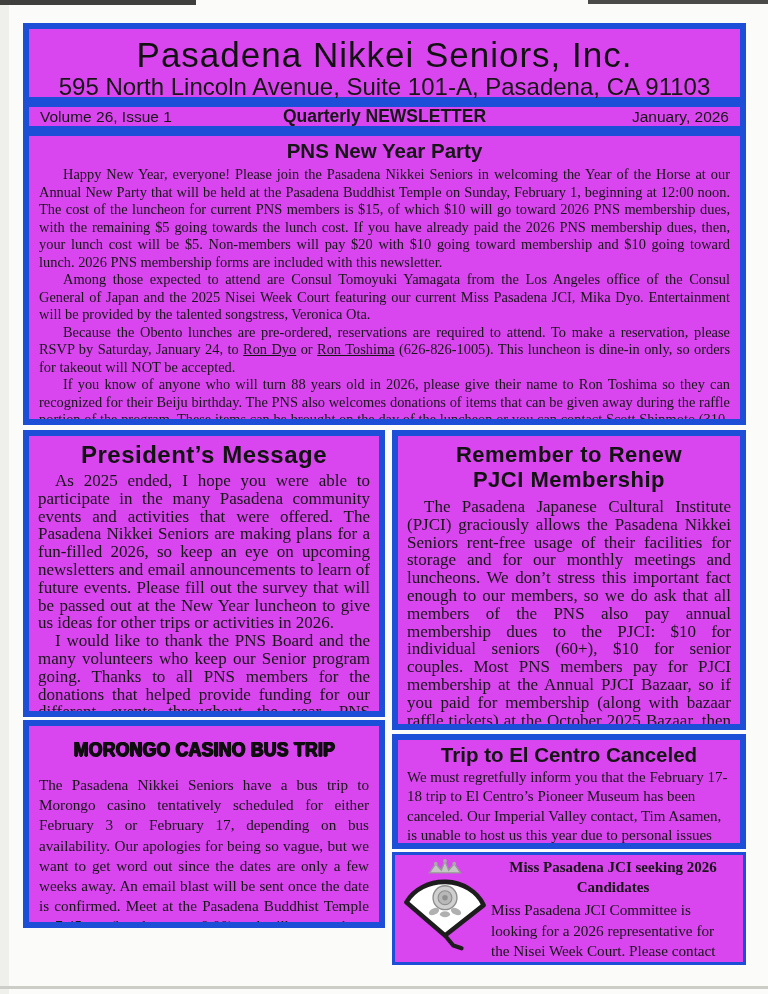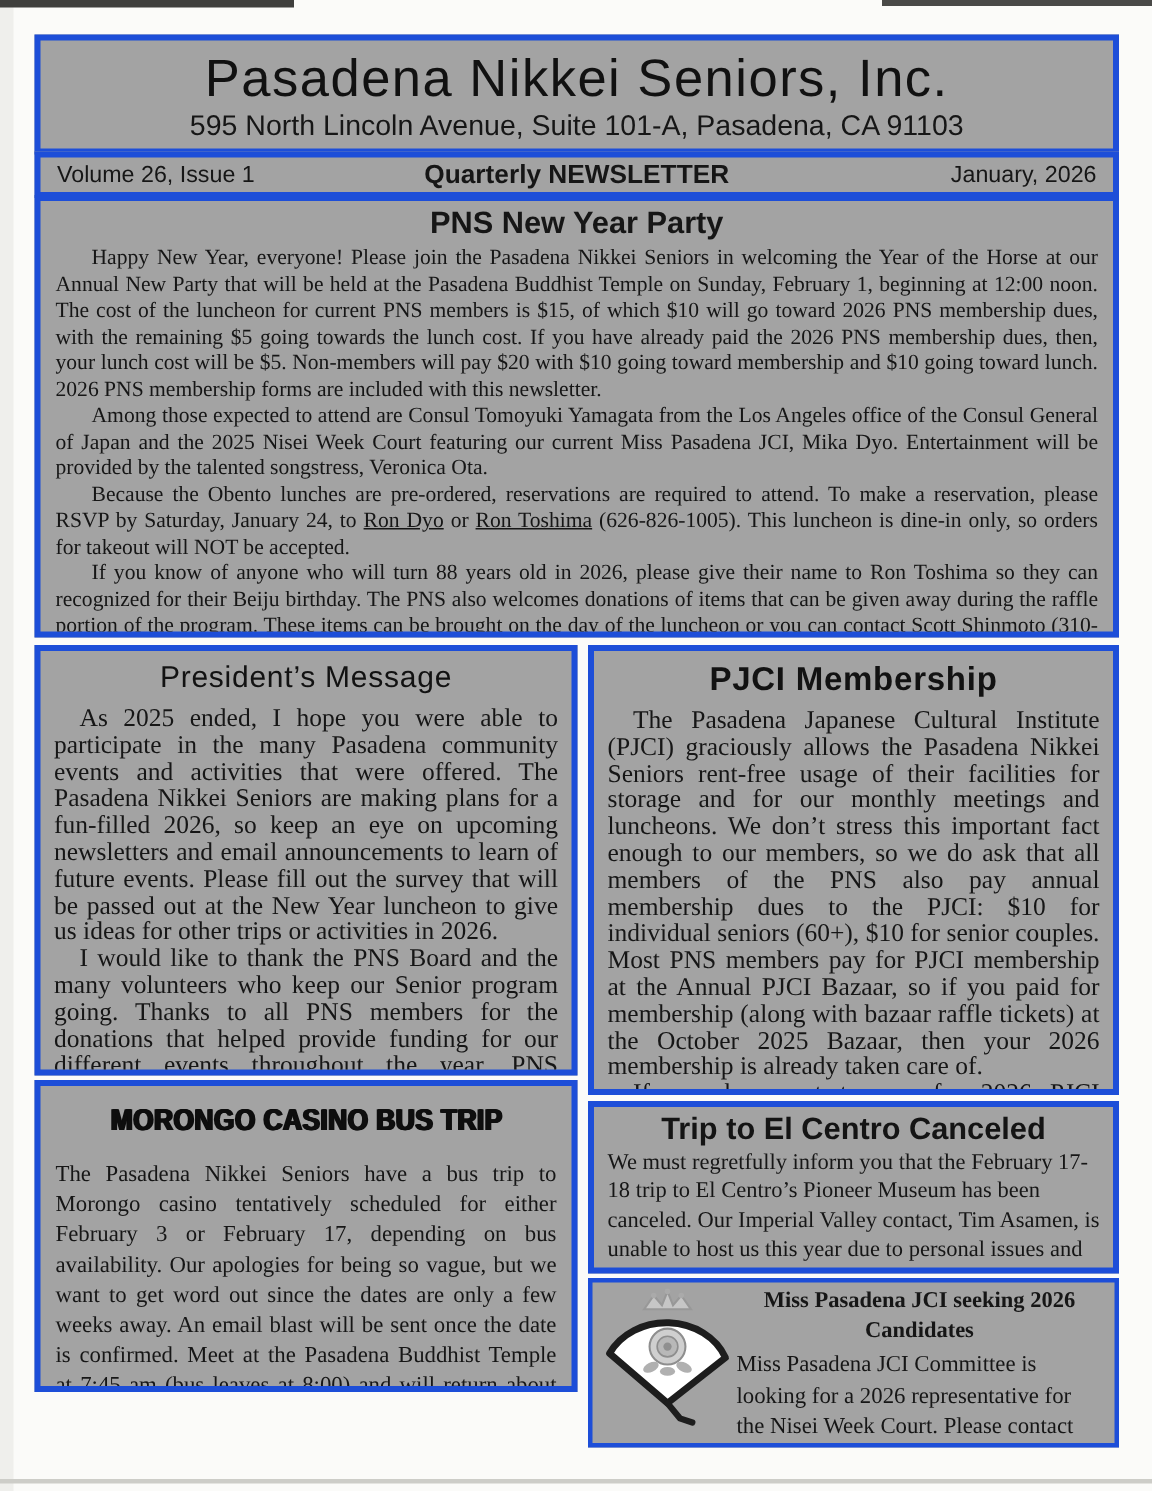--- a/index.html
+++ b/index.html
@@ -10,29 +10,29 @@
     color:#161616;
     position:relative;
     overflow:hidden;
   }
   .scan-edge-left { position:absolute; left:0; top:0; width:9px; height:994px; background:#efefec; }
   .scan-strip-tl { position:absolute; left:0; top:0; width:196px; height:5px; background:#3f3f3d; }
   .scan-strip-tr { position:absolute; left:588px; top:0; width:180px; height:4px; background:#4a4a48; }
   .scan-strip-bottom { position:absolute; left:0; top:986px; width:768px; height:3px; background:#cdcdc8; }
 
   .content { position:absolute; left:23px; top:23px; width:723px; }
-  .box { border:4px solid #1d4ed8; background:#a3a3a3; }
+  .box { border:6px solid #1d4ed8; background:#d946ef; }
 
   
   .header-box { height:80px; text-align:center; padding-top:5px; }
   .nl-title {
     font-family:"Liberation Sans", sans-serif;
     font-size:35px; line-height:42px; letter-spacing:1px; color:#111;
   }
-  .nl-address { font-family:"Liberation Sans", sans-serif; font-size:19px; line-height:22px; }
+  .nl-address { font-family:"Liberation Sans", sans-serif; font-size:24px; line-height:22px; }
 
   
   .info-bar {
     margin-top:-2px; height:31px; display:flex; align-items:center;
     font-family:"Liberation Sans", sans-serif; padding:0 11px;
   }
   .info-left  { width:225px; font-size:15.5px; text-align:left; }
   .info-center{ flex:1; text-align:center; font-weight:bold; font-size:17.5px; }
   .info-right { width:225px; font-size:15.5px; text-align:right; }
 
@@ -44,22 +44,22 @@
   }
   .main-box p { font-size:14.4px; line-height:17.5px; text-align:justify; text-indent:24px; }
 
   
   .columns { display:flex; gap:7px; margin-top:5px; }
   .col-left  { width:362px; display:flex; flex-direction:column; }
   .col-right { width:354px; display:flex; flex-direction:column; }
 
   .pres-box { height:287px; padding:4px 9px 0 9px; overflow:hidden; }
   .sans-head {
-    font-family:"Liberation Sans", sans-serif; font-weight:normal;
-    font-size:20px; line-height:25px; text-align:center; letter-spacing:0.5px;
+    font-family:"Liberation Sans", sans-serif; font-weight:bold;
+    font-size:24px; line-height:25px; text-align:center; letter-spacing:0.5px;
     margin:2px 0 5px 0; color:#121212;
   }
   .pres-box p, .pjci-box p { font-size:17px; line-height:17.8px; text-align:justify; text-indent:17px; }
 
   .morongo-box { margin-top:3px; height:208px; padding:8px 10px 0 10px; overflow:hidden; }
   .morongo-head { text-align:center; margin:4px 0 14px 0; }
   .morongo-head span {
     display:inline-block;
     font-family:"Liberation Sans", sans-serif; font-weight:bold; font-size:20px;
     letter-spacing:0.3px; transform:scaleX(0.88); transform-origin:center;
@@ -134,20 +134,21 @@
       <div class="box morongo-box">
         <div class="morongo-head"><span>MORONGO CASINO BUS TRIP</span></div>
         <p><span>The Pasadena Nikkei Seniors have a bus trip to Morongo casino tentatively scheduled for either February 3 or February 17, depending on bus availability. Our apologies for being so vague, but we want to get word out since the dates are only a few weeks away. An email blast will be sent once the date is confirmed. Meet at the Pasadena Buddhist Temple at 7:45 am (bus leaves at 8:00) and will return about 4:30 pm. Cost is $10 for members and $20 for non-members, $10 of which goes toward membership. Please contact </span></p>
       </div>
     </div>
 
     <div class="col-right">
 
       <div class="box pjci-box">
         <div class="two-line-head">
+          <div>Remember to Renew</div>
           <div>PJCI Membership</div>
         </div>
         <p><span>The Pasadena Japanese Cultural Institute (PJCI) graciously allows the Pasadena Nikkei Seniors rent-free usage of their facilities for storage and for our monthly meetings and luncheons. We don’t stress this important fact enough to our members, so we do ask that all members of the PNS also pay annual membership dues to the PJCI: $10 for individual seniors (60+), $10 for senior couples. Most PNS members pay for PJCI membership at the Annual PJCI Bazaar, so if you paid for membership (along with bazaar raffle tickets) at the October 2025 Bazaar, then your 2026 membership is already taken care of.</span></p>
         <p><span>If you have yet to pay for 2026 PJCI membership, forms will be available at registration when you check in for the party. If paying by check, please make payable to PJCI.</span></p>
       </div>
 
       <div class="box elcentro-box">
         <div class="elcentro-head">Trip to El Centro Canceled</div>
         <p><span>We must regretfully inform you that the February 17-18 trip to El Centro’s Pioneer Museum has been canceled. Our Imperial Valley contact, Tim Asamen, is unable to host us this year due to personal issues and has asked us to cancel our plans.</span></p>
       </div>

